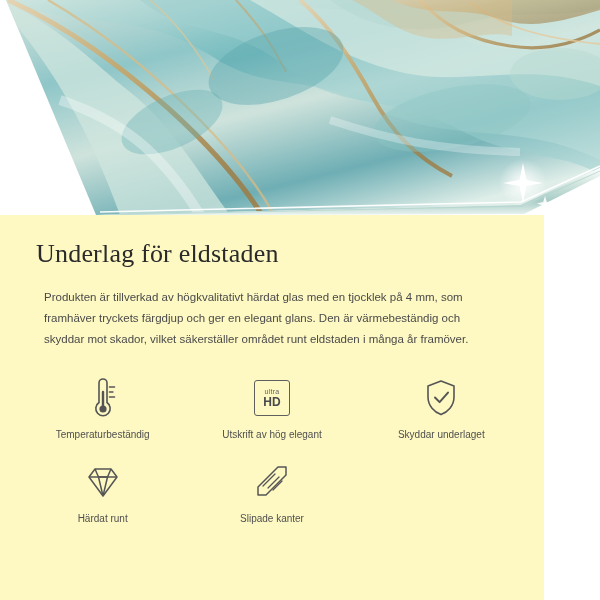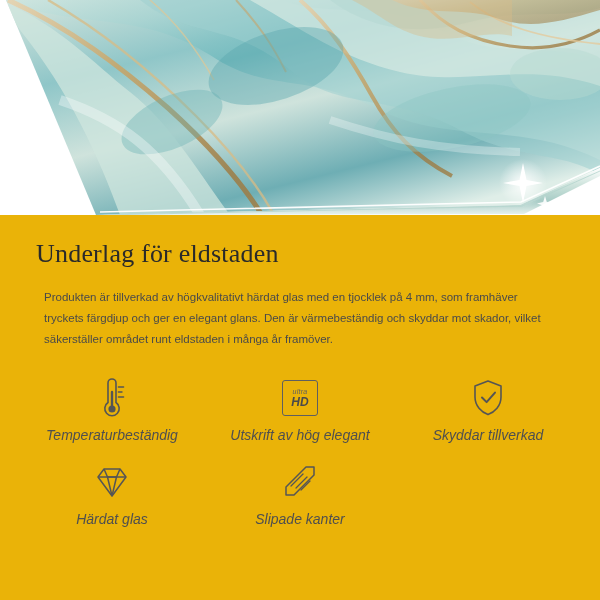--- a/index.html
+++ b/index.html
@@ -8,23 +8,23 @@
   }
   body {
     width: 600px;
     height: 600px;
     background: #ffffff;
     font-family: "Liberation Sans", sans-serif;
     overflow: hidden;
   }
   .page {
     position: relative;
-    width: 600px;
+    width: 544px;
     height: 600px;
-    background: #eab308;
+    background: #fef9c3;
   }
 
   
   .hero {
     position: relative;
     width: 600px;
     height: 215px;
     overflow: hidden;
     background: #ffffff;
   }
@@ -66,31 +66,30 @@
     padding: 0 18px;
     display: grid;
     grid-template-columns: repeat(3, 1fr);
     row-gap: 18px;
   }
   .feature {
     display: flex;
     flex-direction: column;
     align-items: center;
     text-align: center;
-    font-style: italic;
   }
   .feature-icon {
     height: 44px;
     display: flex;
     align-items: center;
     justify-content: center;
     margin-bottom: 8px;
   }
   .feature-label {
-    font-size: 14px;
+    font-size: 10px;
     color: #4f4f4f;
     line-height: 14px;
   }
   svg { display: block; }
 
   .hd-box {
     width: 34px;
     height: 34px;
     border: 1.4px solid #5f5f5f;
     border-radius: 3px;
@@ -231,36 +230,36 @@
       <div class="feature-label">Utskrift av hög elegant</div>
     </div>
 
     <div class="feature">
       <div class="feature-icon">
         <svg width="40" height="44" viewBox="0 0 40 44">
           <path d="M20 5 L33 10 v11 c0 9 -6.4 15 -13 17.6 C13.4 36 7 30 7 21 V10 Z" fill="none" stroke="#555555" stroke-width="1.6" stroke-linejoin="round"></path>
           <path d="M14 21.5 l4.6 4.6 L27 16.6" fill="none" stroke="#555555" stroke-width="2" stroke-linecap="round" stroke-linejoin="round"></path>
         </svg>
       </div>
-      <div class="feature-label">Skyddar tillverkad</div>
+      <div class="feature-label">Skyddar underlaget</div>
     </div>
 
     <div class="feature">
       <div class="feature-icon">
         <svg width="42" height="44" viewBox="0 0 42 44">
           <g fill="none" stroke="#555555" stroke-width="1.5" stroke-linejoin="round">
             <path d="M7 17 L13 9 h16 l6 8 L21 36 Z"></path>
             <path d="M7 17 h28"></path>
             <path d="M13 9 L16.5 17 L21 36"></path>
             <path d="M29 9 L25.5 17 L21 36"></path>
             <path d="M16.5 17 h9"></path>
           </g>
         </svg>
       </div>
-      <div class="feature-label">Härdat glas</div>
+      <div class="feature-label">Härdat runt</div>
     </div>
 
     <div class="feature">
       <div class="feature-icon">
         <svg width="42" height="44" viewBox="0 0 42 44">
           <g fill="none" stroke="#555555" stroke-width="1.5" stroke-linecap="round" stroke-linejoin="round">
             <path d="M7 31 L27 11 h8 v8 L15 39 H7 Z" stroke-width="1.5" transform="translate(0,-4)"></path>
             <path d="M12 26 L24 14" stroke-width="1.2"></path>
             <path d="M17 28 L28 17" stroke-width="1.2"></path>
             <path d="M22 30 L31 21" stroke-width="1.2"></path>

